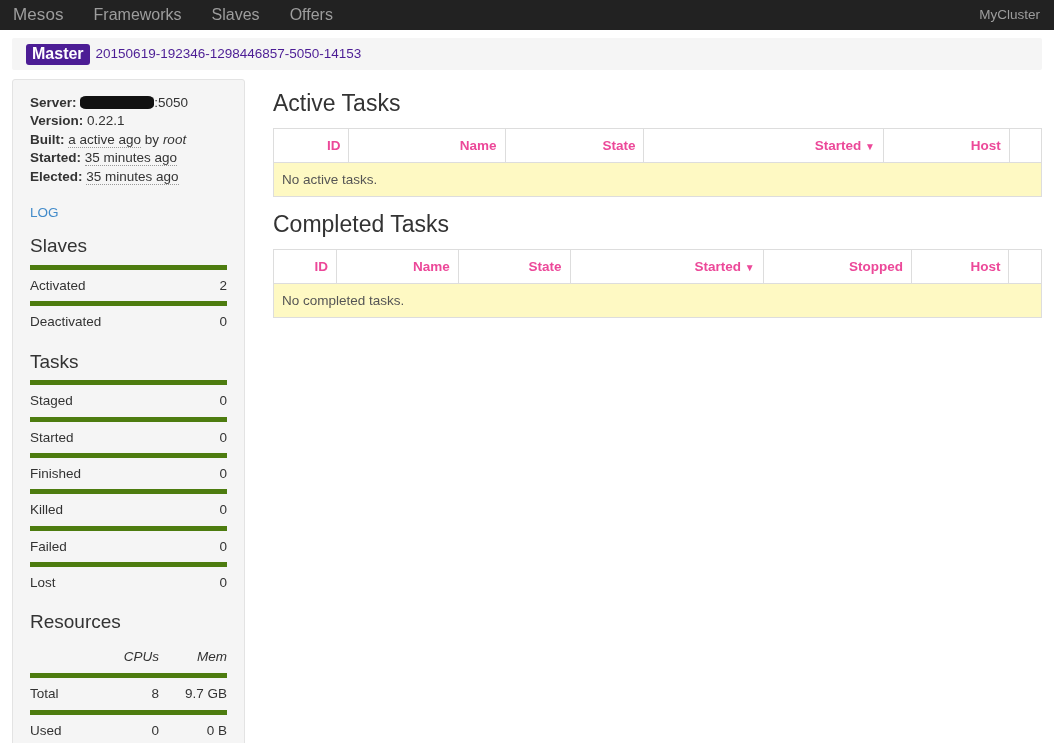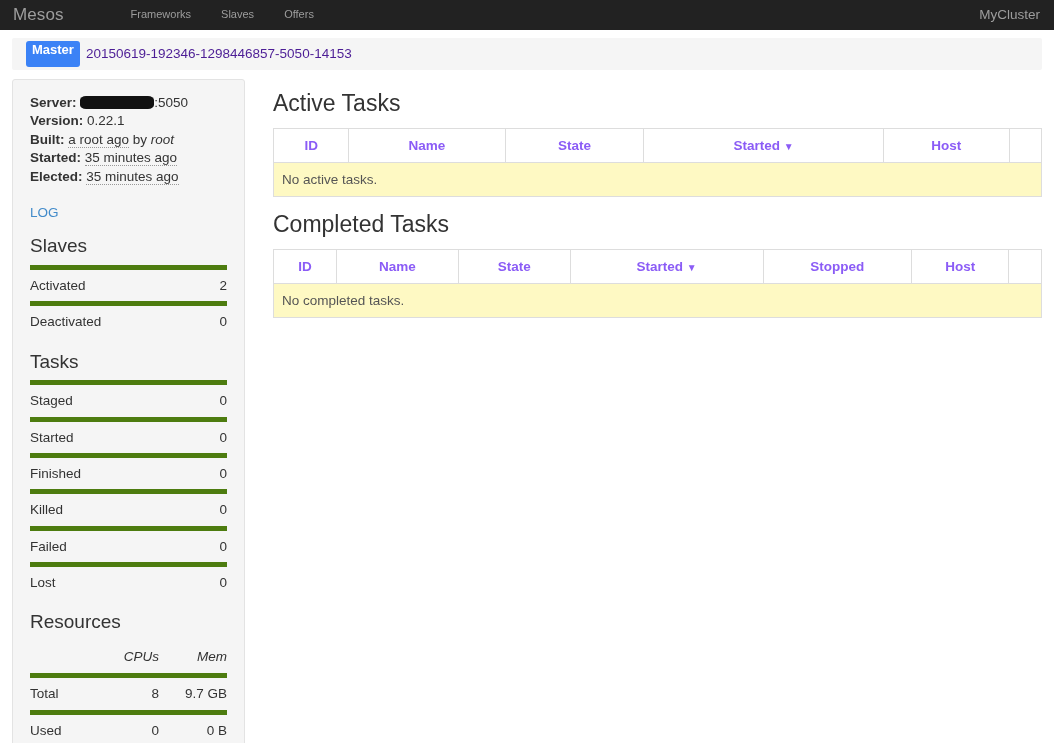--- a/index.html
+++ b/index.html
@@ -18,40 +18,39 @@
   }
 
   
   .navbar {
     height: 30px;
     background: #222222;
     width: 100%;
     display: flex;
     align-items: center;
     position: relative;
-    gap: 37px;
   }
   .navbar-brand {
     color: #9d9d9d;
     font-size: 17px;
     padding: 0 15px 0 13px;
     text-decoration: none;
     letter-spacing: .1px;
   }
   .navbar-nav {
     display: flex;
     align-items: center;
     list-style: none;
     margin: 0;
     padding: 0;
   }
   .navbar-nav li a {
     color: #9d9d9d;
     text-decoration: none;
-    font-size: 11px;
+    font-size: 16px;
     padding: 0 15px;
     display: block;
   }
   .navbar-right {
     position: absolute;
     right: 14px;
     top: 0;
     height: 30px;
     display: flex;
     align-items: center;
@@ -68,25 +67,25 @@
   }
   .masterbar {
     background: #f5f5f5;
     height: 32px;
     display: flex;
     align-items: center;
     padding-left: 14px;
     border-radius: 2px;
   }
   .label-master {
-    background: #3b82f6;
+    background: #4c1d95;
     color: #ffffff;
-    font-size: 13px;
+    font-size: 16px;
     font-weight: bold;
-    padding: 2px 6px 11px 6px;
+    padding: 2px 6px 3px 6px;
     border-radius: 3px;
     line-height: 1;
   }
   .master-id {
     color: #4c1d95;
     font-size: 13.5px;
     margin-left: 6px;
   }
 
   
@@ -189,23 +188,23 @@
     line-height: 1.2;
   }
   table.tasks {
     width: 100%;
     border-collapse: collapse;
     border: 1px solid #dddddd;
     font-size: 13.5px;
     margin-bottom: 14px;
   }
   table.tasks th {
-    text-align: center;
+    text-align: right;
     font-weight: bold;
-    color: #8b5cf6;
+    color: #ec4899;
     padding: 7px 8px;
     border: 1px solid #dddddd;
     background: #ffffff;
     vertical-align: bottom;
     white-space: nowrap;
   }
   table.tasks td.empty {
     padding: 7px 8px;
     background: #fef9c3;
     color: #555;
@@ -266,21 +265,21 @@
       <li>
         <span class="k">Server:</span>
         <span class="redacted"></span><span class="v">:5050</span>
       </li>
       <li>
         <span class="k">Version:</span>
         <span class="v">0.22.1</span>
       </li>
       <li>
         <span class="k">Built:</span>
-        <span class="v dotted">a root ago</span>
+        <span class="v dotted">a active ago</span>
         <span class="v">by</span>
         <span class="v italic">root</span>
       </li>
       <li>
         <span class="k">Started:</span>
         <span class="v dotted">35 minutes ago</span>
       </li>
       <li>
         <span class="k">Elected:</span>
         <span class="v dotted">35 minutes ago</span>

